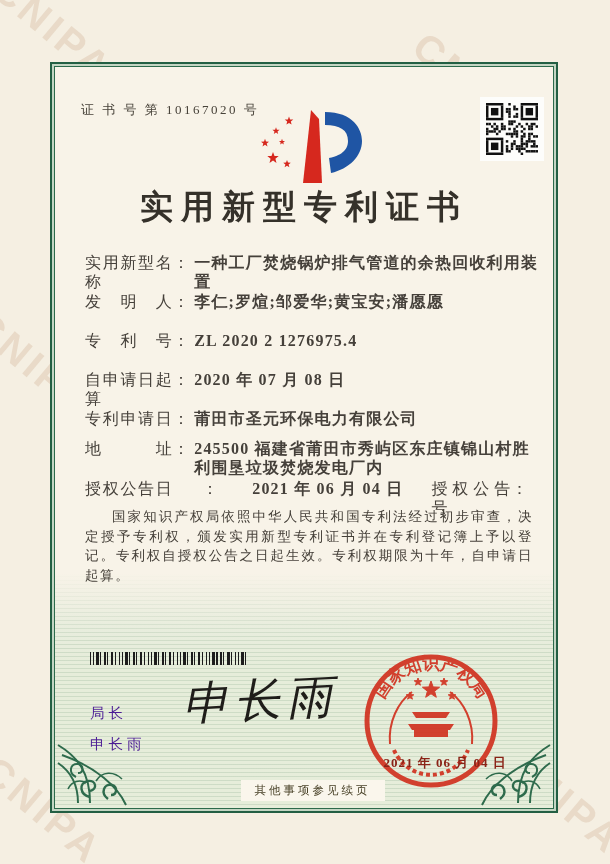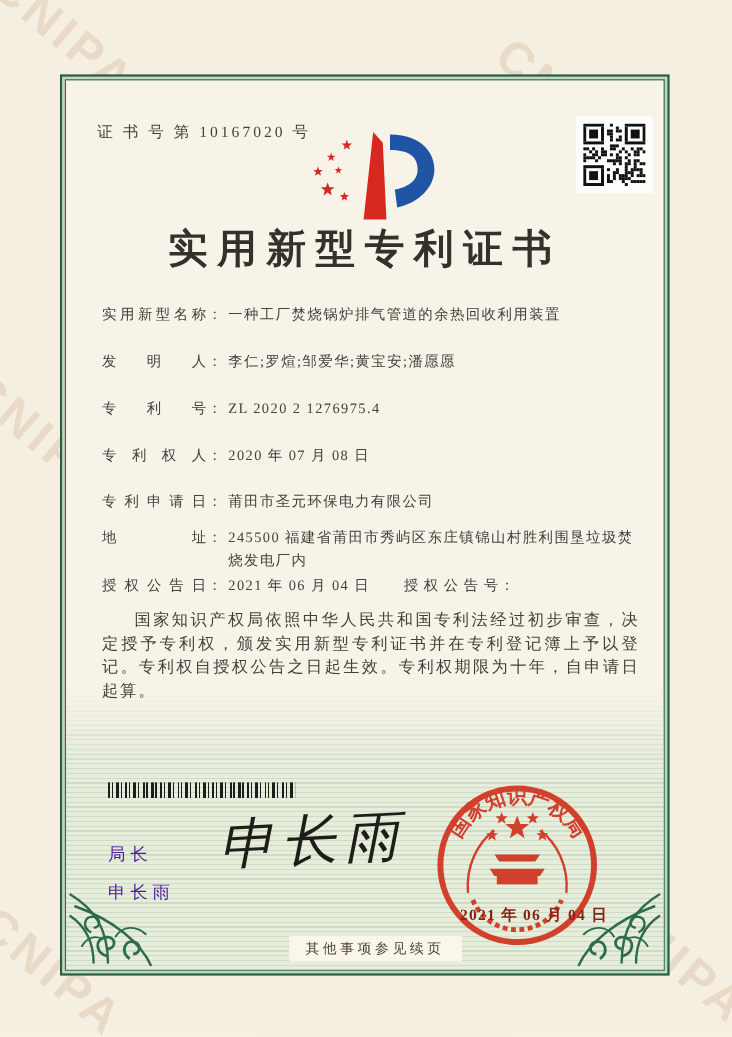--- a/index.html
+++ b/index.html
@@ -27,27 +27,27 @@
     background:repeating-linear-gradient(180deg,rgba(122,158,127,0) 0 3px,rgba(122,158,127,.22) 3px 4px);
     -webkit-mask-image:linear-gradient(180deg,transparent 0,#000 70px);
     mask-image:linear-gradient(180deg,transparent 0,#000 70px);}
   .cert-no{position:absolute;left:26px;top:34px;font-size:13px;letter-spacing:2.5px;color:#474239;}
   .qr-wrap{position:absolute;right:9px;top:30px;width:64px;height:64px;background:#fdfdfb;
            display:flex;align-items:center;justify-content:center;}
   .logo{position:absolute;left:188px;top:42px;}
   .title{position:absolute;left:0;right:0;top:118px;text-align:center;
          font-size:33px;font-weight:bold;letter-spacing:8px;color:#35312a;}
   .row{position:absolute;left:30px;display:flex;align-items:flex-start;
-       font-size:12px;letter-spacing:1.2px;color:#45403a;line-height:19px;}
+       font-size:16px;letter-spacing:1.2px;color:#45403a;line-height:19px;}
   .flabel{display:inline-block;width:88px;text-align:justify;text-align-last:justify;
           -moz-text-align-last:justify;text-justify:inter-character;flex:none;}
   .colon{flex:none;margin-right:4px;}
-  .fvalue{display:inline-block;}
+  .fvalue{display:inline-block;font-weight:bold;}
   .fvalue.wrap{width:348px;}
-  .grant-left{display:flex;}
+  .grant-left{display:flex;gap:29px;}
   .grant-right{display:flex;margin-left:28px;}
   .grant-right .flabel{width:80px;}
   .paras{position:absolute;left:30px;top:440px;width:448px;font-size:13.5px;line-height:19.5px;
          letter-spacing:1.6px;text-align:justify;color:#443f38;}
   .paras p{margin:0;text-indent:2em;}
   .barcode{position:absolute;left:35px;top:585px;width:156px;height:13px;
     background:repeating-linear-gradient(90deg,
       #1d1d1d 0 1.5px,transparent 1.5px 3px,
       #1d1d1d 3px 4px,transparent 4px 6.5px,
       #1d1d1d 6.5px 9px,transparent 9px 10.5px,
@@ -242,21 +242,21 @@
     <span class="flabel">发明人</span>
           <span class="colon">：</span>
     <span class="fvalue">李仁;罗煊;邹爱华;黄宝安;潘愿愿</span>
   </div>
   <div class="row" style="top:264px">
     <span class="flabel">专利号</span>
           <span class="colon">：</span>
     <span class="fvalue">ZL 2020 2 1276975.4</span>
   </div>
   <div class="row" style="top:303px">
-    <span class="flabel">专利权人</span>
+    <span class="flabel">自申请日起算</span>
           <span class="colon">：</span>
     <span class="fvalue">2020 年 07 月 08 日</span>
   </div>
   <div class="row" style="top:342px">
     <span class="flabel">专利申请日</span>
           <span class="colon">：</span>
     <span class="fvalue">莆田市圣元环保电力有限公司</span>
   </div>
   <div class="row" style="top:372px">
     <span class="flabel">地址</span>

